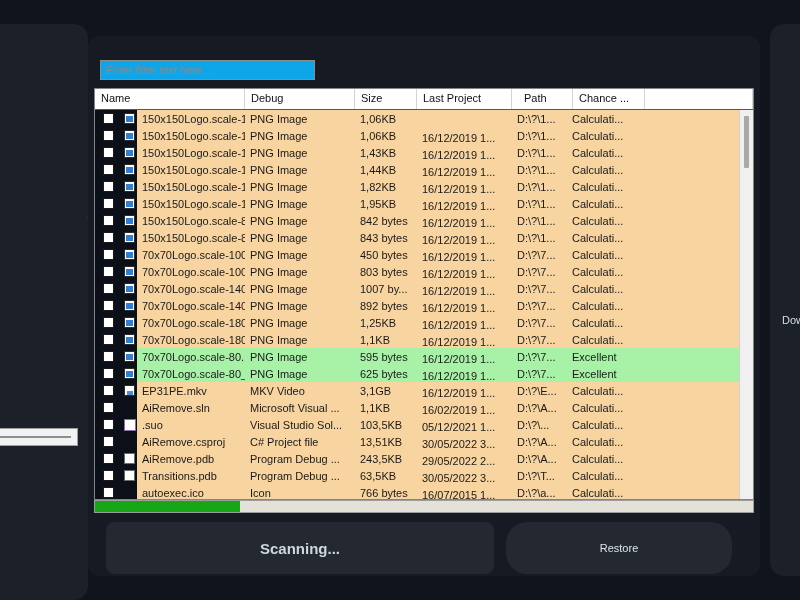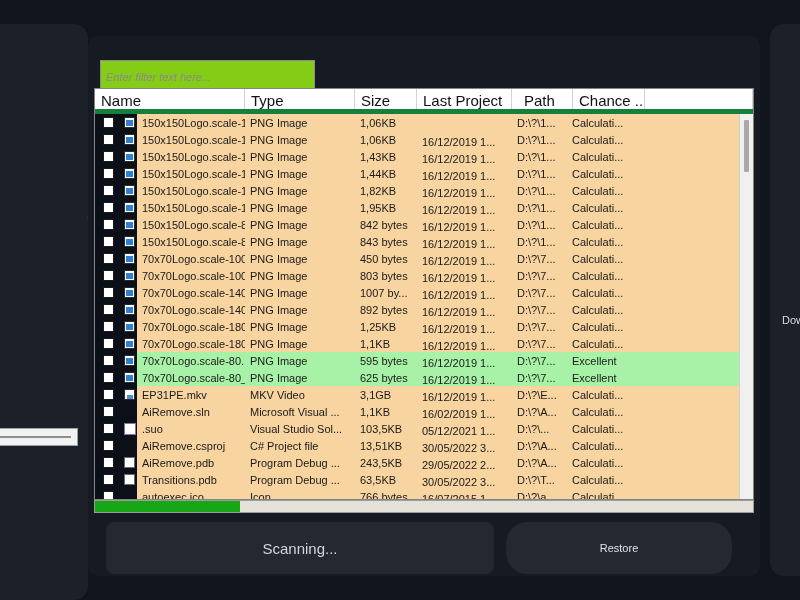--- a/index.html
+++ b/index.html
@@ -52,43 +52,43 @@
   
   .main{
     position:absolute;left:88px;top:36px;width:672px;height:540px;
     background:#161a22;border-radius:10px;
   }
 
   
   .filterrow{position:absolute;left:12px;top:24px;width:648px;height:22px;}
   .filter-input{
     position:absolute;left:0;top:0;width:215px;height:20px;box-sizing:border-box;
-    background:#84cc16;border:1px solid #8d8d8d;
+    background:#0ea5e9;border:1px solid #8d8d8d;
     font-family:"Liberation Sans",sans-serif;font-size:11px;color:#222;
-    padding:16px 5px;font-style:italic;
+    padding:9px 5px;font-style:italic;
   }
   .filter-input::placeholder{color:#8a8a8a;font-style:italic;}
   .sysfiles{
     position:absolute;left:228px;top:1px;height:18px;display:flex;align-items:center;gap:7px;
   }
   .cbx{
     width:12px;height:12px;background:#ffffff;border:1px solid #c9c9c9;box-sizing:border-box;
     display:inline-block;
   }
   .sysfiles .lbl{font-size:12px;color:#e7ecf3;white-space:nowrap;}
 
   
   .grid{
     position:absolute;left:6px;top:52px;width:660px;height:412px;
     background:#ffffff;border:1px solid #848484;box-sizing:border-box;overflow:hidden;
   }
   .grid-head{
     position:relative;height:20px;background:#ffffff;
-    border-bottom:5px solid #15803d;display:flex;
-    font-size:15px;color:#111;
+    border-bottom:1px solid #15803d;display:flex;
+    font-size:11px;color:#111;
   }
   .grid-head .th{
     box-sizing:border-box;padding:3px 0 0 6px;border-right:1px solid #d3d3d3;
     overflow:hidden;white-space:nowrap;
   }
   .c-name{width:150px;}
   .c-type{width:110px;}
   .c-size{width:62px;}
   .c-mod{width:95px;}
   .c-path{width:55px;margin-left:6px;}
@@ -155,21 +155,21 @@
   }
   .progress .fill{height:100%;background:#16a616;}
 
   
   .btnrow{position:absolute;left:18px;top:486px;width:640px;height:52px;}
   .btn{
     position:absolute;top:0;height:52px;background:#232831;border-radius:8px;
     display:flex;align-items:center;justify-content:center;
     color:#dfe5ee;font-size:15px;
   }
-  .btn-scan{left:0;width:388px;color:#cfd6e0;}
+  .btn-scan{left:0;width:388px;color:#cfd6e0;font-weight:bold;}
   .btn-restore{left:400px;width:226px;font-size:11px;border-radius:21px;}
 </style>
 </head>
 <body>
 
 <div class="app">
 
   <div class="sidebar"></div>
 
   <div class="brand">
@@ -194,21 +194,21 @@
 
   <div class="main">
 
     <div class="filterrow">
       <input class="filter-input" type="text" placeholder="Enter filter text here..." style="">
     </div>
 
     <div class="grid">
       <div class="grid-head">
         <div class="th c-name">Name</div>
-        <div class="th c-type">Type</div>
+        <div class="th c-type">Debug</div>
         <div class="th c-size">Size</div>
         <div class="th c-mod">Last Project</div>
         <div class="th c-path">Path</div>
         <div class="th c-chance">Chance ...</div>
         <div class="th c-fill"></div>
       </div>
       <div class="grid-body" id="grid-body">
         <div class="row">
             <div class="sel">
               <span class="box"></span>

